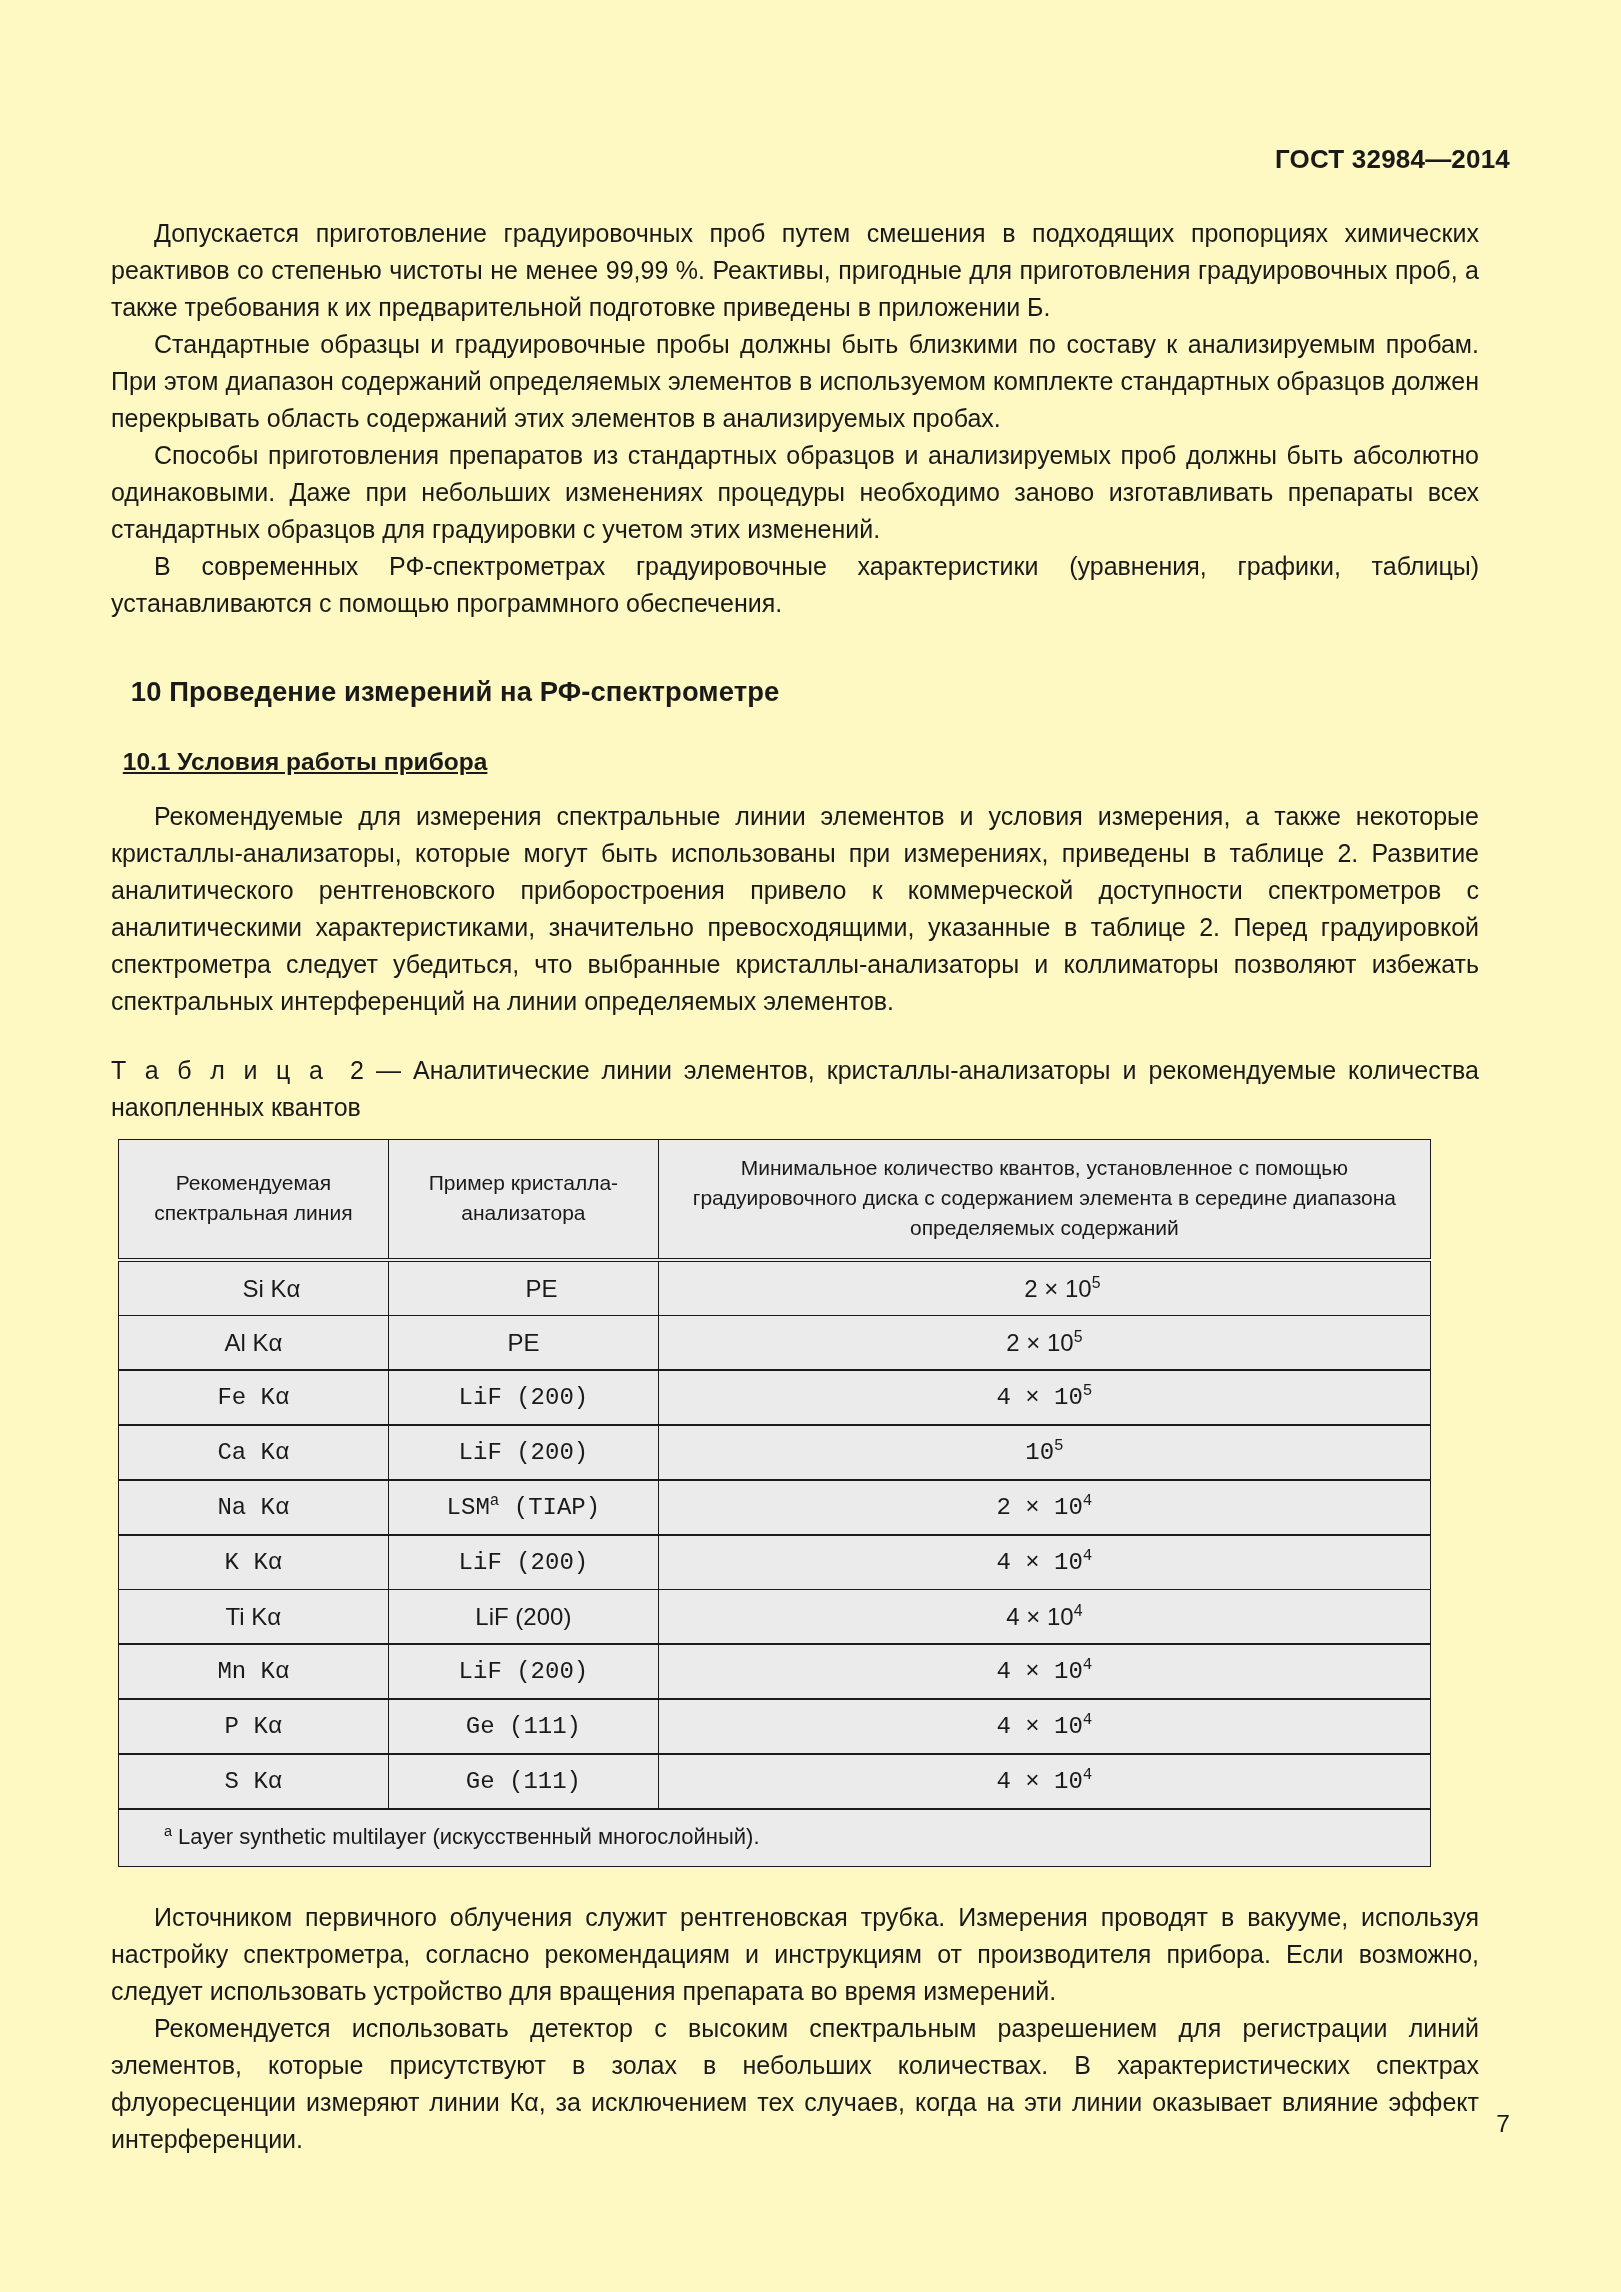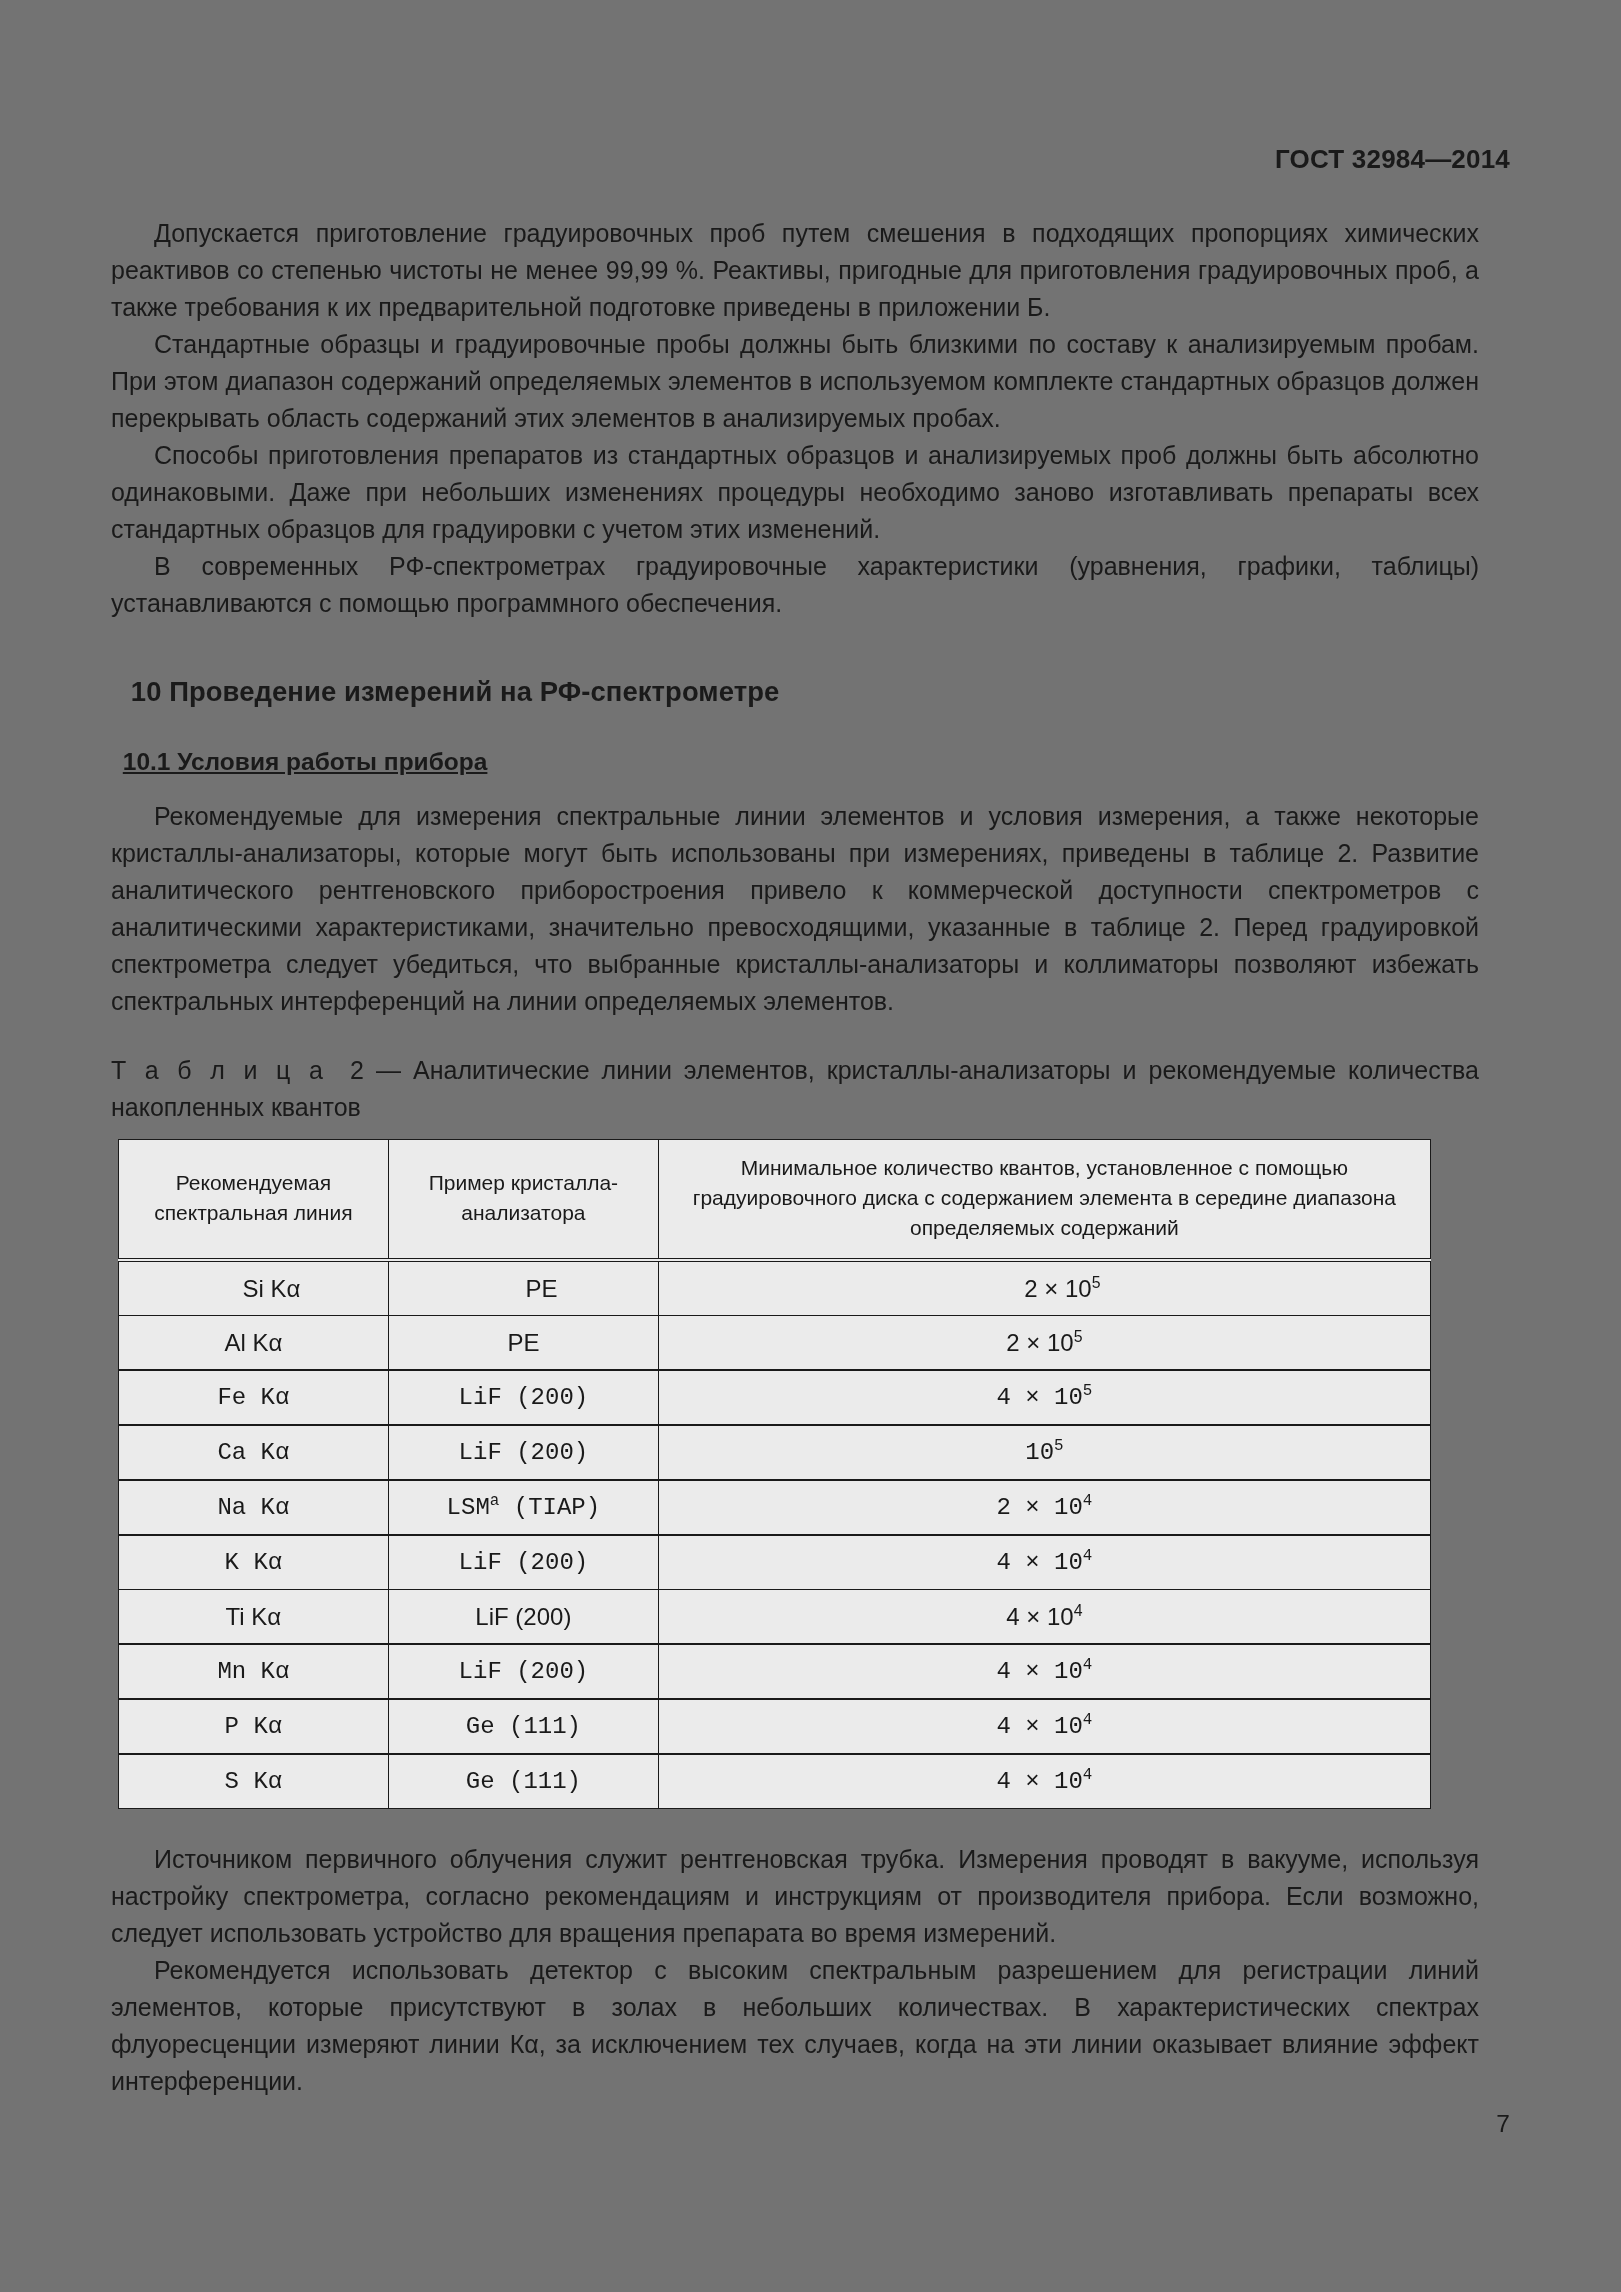--- a/index.html
+++ b/index.html
@@ -11,21 +11,21 @@
     width: 1621px;
     height: 2293px;
     font-family: "Liberation Sans", sans-serif;
     color: #1a1a1a;
     position: relative;
     overflow: hidden;
   }
   .page {
     position: absolute;
     inset: 0;
-    background: #737373;
+    background: #fef9c3;
   }
   .doc-code {
     position: absolute;
     top: 144px;
     right: 111px;
     font-size: 26px;
     font-weight: bold;
     letter-spacing: 0.2px;
     white-space: nowrap;
   }
@@ -221,20 +221,23 @@
         <tr>
           <td class="thick-top">P Kα</td>
           <td class="thick-top">Ge (111)</td>
           <td class="thick-top"><span>4 × 10</span><sup>4</sup></td>
         </tr>
         <tr>
           <td class="thick-top">S Kα</td>
           <td class="thick-top">Ge (111)</td>
           <td class="thick-top"><span>4 × 10</span><sup>4</sup></td>
         </tr>
+        <tr class="footnote-row">
+          <td colspan="3"><sup>a</sup> <span>Layer synthetic multilayer (искусственный многослойный).</span></td>
+        </tr>
       </tbody>
     </table>
 
     <div class="spacer-md"></div>
 
     <p class="body-par">Источником первичного облучения служит рентгеновская трубка. Измерения проводят в вакууме, используя настройку спектрометра, согласно рекомендациям и инструкциям от производителя прибора. Если возможно, следует использовать устройство для вращения препарата во время измерений.</p>
     <p class="body-par">Рекомендуется использовать детектор с высоким спектральным разрешением для регистрации линий элементов, которые присутствуют в золах в небольших количествах. В характеристических спектрах флуоресценции измеряют линии Кα, за исключением тех случаев, когда на эти линии оказывает влияние эффект интерференции.</p>
 
   </div>
 

